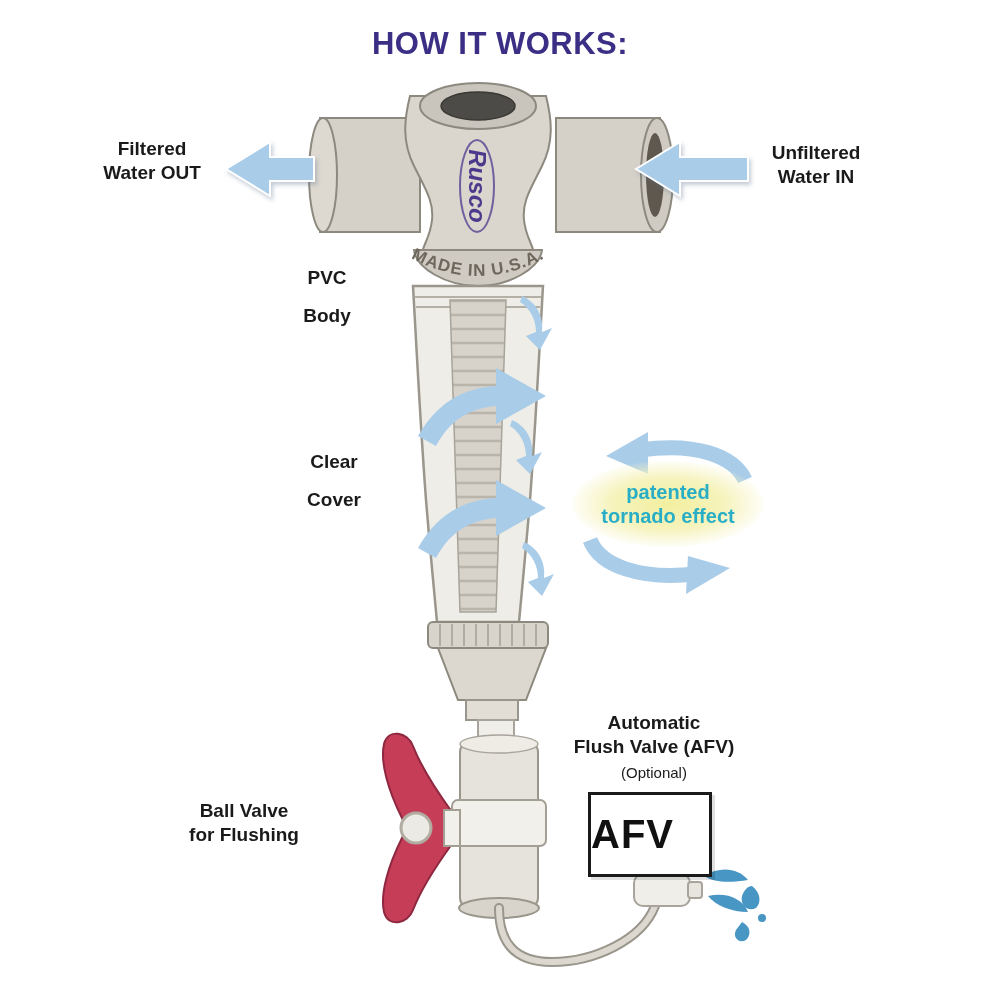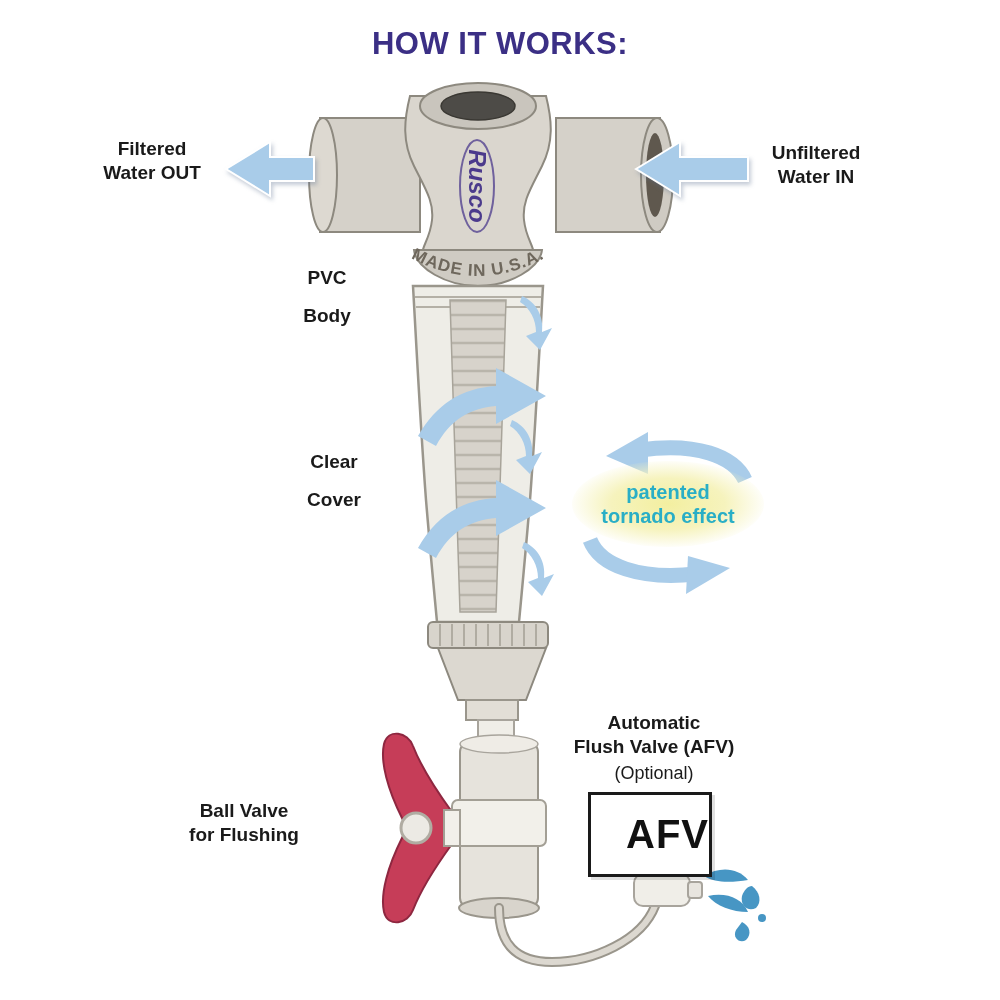--- a/index.html
+++ b/index.html
@@ -13,24 +13,24 @@
     color:var(--label-text,#1a1a1a); line-height:24px; z-index:3; }
   .callout .ln { display:block; }
   .co-filtered { left:84px; top:137px; width:136px; }
   .co-unfiltered { left:748px; top:141px; width:136px; }
   .co-pvc { left:268px; top:266px; width:118px; }
   .co-clear { left:274px; top:450px; width:120px; }
   .co-ball { left:168px; top:799px; width:152px; }
   .gap .ln + .ln { margin-top:14px; }
   .gap2 .ln + .ln { }
   .co-afv { left:558px; top:711px; width:192px; }
-  .co-afv .opt { font-weight:400; font-size:18px; margin-top:2px; }
+  .co-afv .opt { font-weight:400; font-size:15px; margin-top:2px; }
   .afv-box { position:absolute; left:588px; top:792px; width:124px; height:85px;
     background:#ffffff; border:3px solid #1a1a1a; display:flex; align-items:center;
-    justify-content:flex-end; z-index:3; box-shadow:3px 3px 0 rgba(0,0,0,.12); }
+    justify-content:flex-start; z-index:3; box-shadow:3px 3px 0 rgba(0,0,0,.12); }
   .afv-box span { font-size:40px; font-weight:800; letter-spacing:1px; color:#111; }
   .tornado { position:absolute; left:572px; top:461px; width:192px; height:86px;
     display:flex; flex-direction:column; align-items:center; justify-content:center;
     z-index:3; border-radius:50%;
     background:radial-gradient(ellipse at center, #f3efa0 0%, #f6f3bd 42%, rgba(246,243,189,0) 74%); }
   .tornado span { font-size:20px; font-weight:700; color:var(--tornado-text,#29aec6); line-height:24px; }
   
   .c-arrow { fill:var(--arrow-fill,#a9cce9); stroke:#ffffff; stroke-width:2;
     filter:drop-shadow(2px 3px 2px rgba(90,110,140,.35)); }
   .c-swirl { fill:var(--arrow-fill,#a9cce9); }

